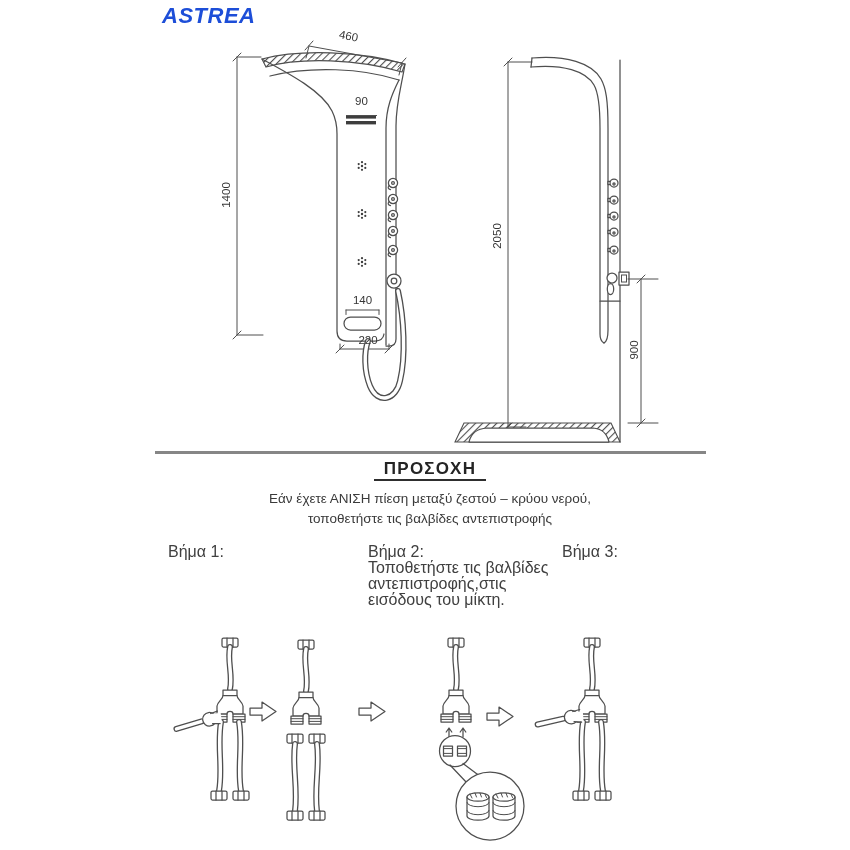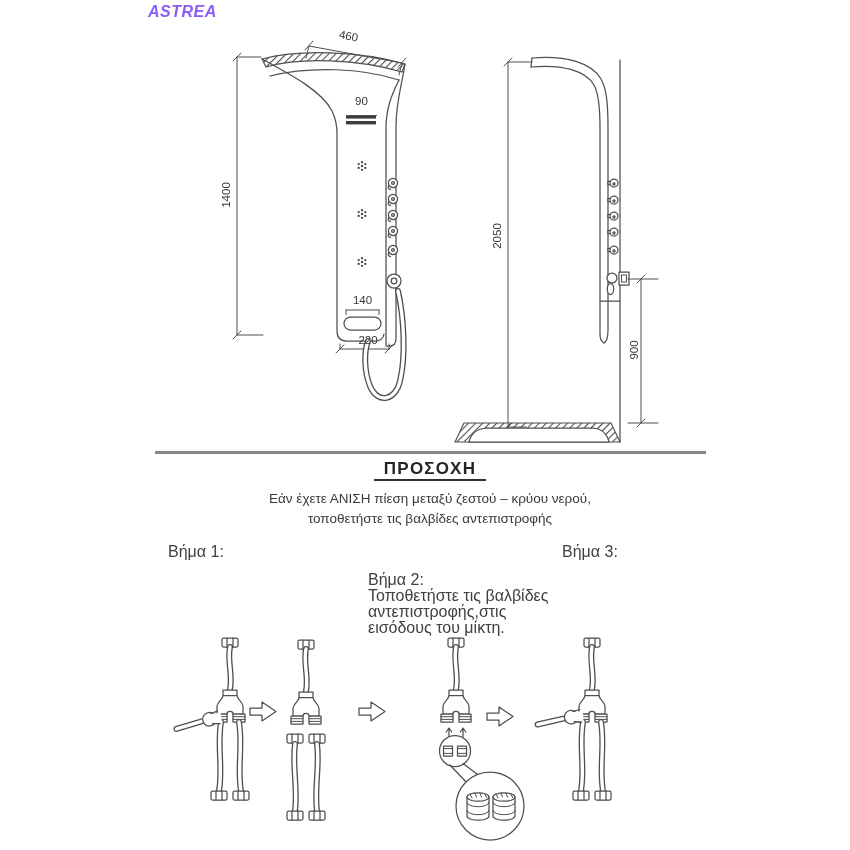--- a/index.html
+++ b/index.html
@@ -9,22 +9,22 @@
   .ln{fill:none;stroke:#4f4f4f;stroke-width:1.25;stroke-linecap:round;stroke-linejoin:round;}
   .dln{fill:none;stroke:#4f4f4f;stroke-width:1;stroke-linecap:round;}
   .fw{fill:#ffffff;}
   .tube{fill:none;stroke:#4f4f4f;stroke-width:6;stroke-linecap:round;}
   .tubei{fill:none;stroke:#ffffff;stroke-width:3.4;stroke-linecap:round;}
   .dk{fill:#3d3d3d;stroke:none;}
   .dim{position:absolute;font-size:11.5px;color:#363636;white-space:nowrap;display:inline-block;}
   .ctr{text-align:center;}
   .rot{transform:rotate(-90deg);transform-origin:center center;}
   .rot11{transform:rotate(11deg);transform-origin:center center;}
-  .title{position:absolute;left:148px;top:3px;font-size:16px;font-weight:bold;font-style:italic;
-         letter-spacing:.5px;color:#8b5cf6;}
+  .title{position:absolute;left:162px;top:3px;font-size:22px;font-weight:bold;font-style:italic;
+         letter-spacing:.5px;color:#1d4ed8;}
   .divider{position:absolute;left:155px;top:451px;width:551px;height:3px;background:#868686;}
   .caution{position:absolute;left:150px;top:459px;width:560px;text-align:center;}
   .caution-head{display:inline-block;font-size:17px;font-weight:bold;letter-spacing:1.2px;
                 color:#242424;border-bottom:2px solid #2e2e2e;padding:0 10px 0;}
   .caution-body{margin-top:8px;font-size:13.5px;font-weight:normal;color:#3a3a3a;line-height:1.5;}
   .step{position:absolute;top:544px;font-size:16px;line-height:16px;color:#404040;}
   .pre{white-space:pre-line;}
   .u90{border-bottom:1.5px solid #4f4f4f;padding-bottom:8px;}
 </style>
 </head>
@@ -253,21 +253,21 @@
     <span class="caution-head">ΠΡΟΣΟΧΗ</span>
     <div class="caution-body">
       <div>Εάν έχετε ΑΝΙΣΗ πίεση μεταξύ ζεστού – κρύου νερού,</div>
       <div>τοποθετήστε τις βαλβίδες αντεπιστροφής</div>
     </div>
   </div>
 
   <div class="step" style="left:168px;width:195px;">
     <div>Βήμα 1:</div>
   </div>
-  <div class="step" style="left:368px;width:195px;margin-top:28px;">
+  <div class="step" style="left:368px;width:195px;">
     <div>Βήμα 2:</div>
     <div class="pre">Τοποθετήστε τις βαλβίδες
 αντεπιστροφής,στις
 εισόδους του μίκτη.</div>
   </div>
   <div class="step" style="left:562px;width:180px;">
     <div>Βήμα 3:</div>
   </div>
 
 </div>

